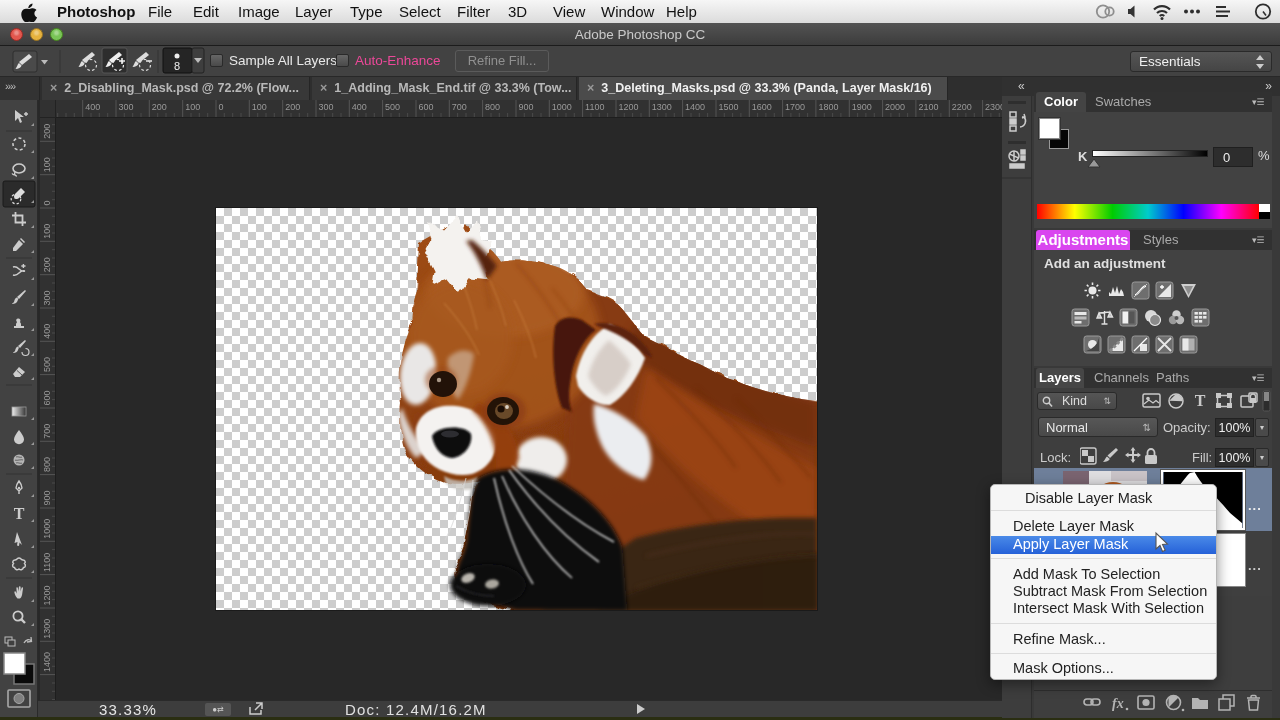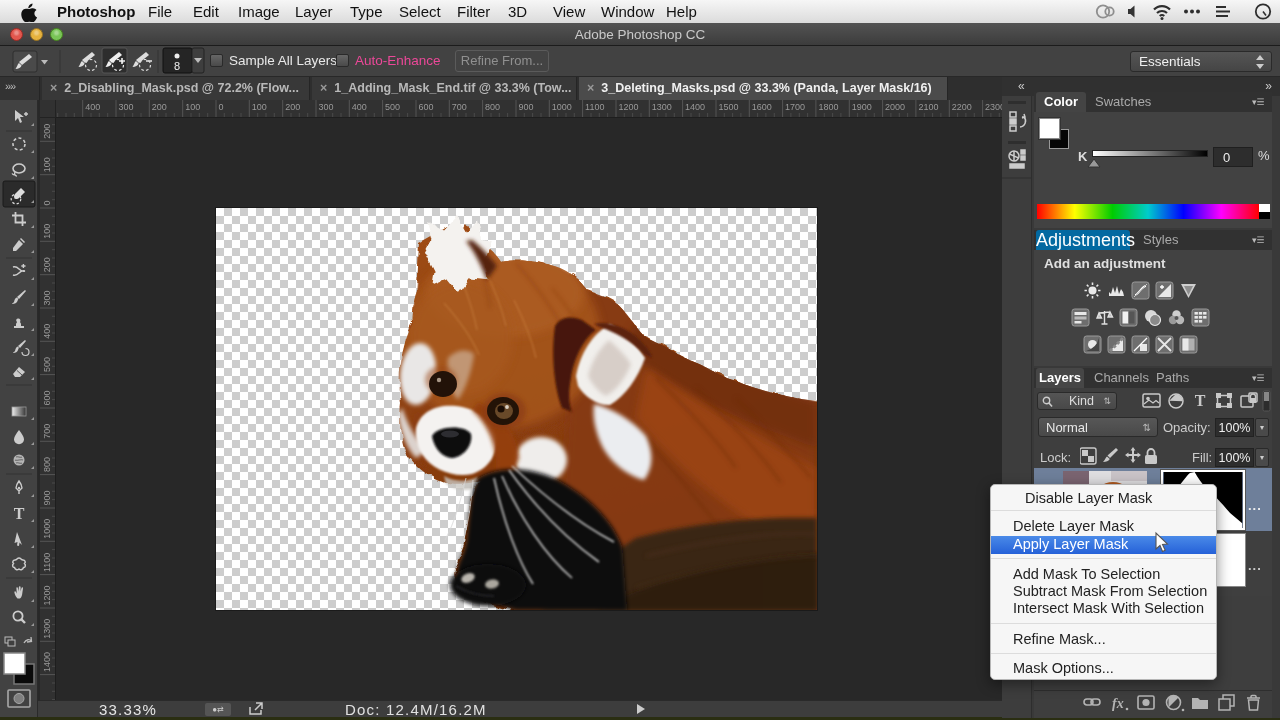--- a/index.html
+++ b/index.html
@@ -82,21 +82,21 @@
 <rect x="163" y="2" width="29" height="25" rx="2" fill="#252525" stroke="#111"></rect>
 <circle cx="177" cy="10" r="2.5" fill="#eee"></circle>
 <text x="177" y="24" font-size="11" fill="#eee" text-anchor="middle" font-family="Liberation Sans">8</text>
 <rect x="192" y="2" width="12" height="25" rx="2" fill="#3e3e3e" stroke="#222"></rect>
 <path d="M194,12 l8,0 l-4,5 z" fill="#bbb"></path>
 </svg>
 <div class="abs" style="left:210px;top:54px;width:13px;height:13px;background:linear-gradient(#666,#4a4a4a);border:1px solid #2a2a2a;border-radius:2px"></div>
 <div class="abs" style="left:229px;top:53px;font-size:13.5px;color:#e8e8e8">Sample All Layers</div>
 <div class="abs" style="left:336px;top:54px;width:13px;height:13px;background:linear-gradient(#666,#4a4a4a);border:1px solid #2a2a2a;border-radius:2px"></div>
 <div class="abs" style="left:355px;top:53px;font-size:13.5px;color:#ec4899">Auto-Enhance</div>
-<div class="abs" style="left:455px;top:50px;width:94px;height:22px;background:#434343;border:1px solid #5b5b5b;border-radius:3px;font-size:13px;color:#909090;text-align:center;line-height:20px">Refine From...</div>
+<div class="abs" style="left:455px;top:50px;width:94px;height:22px;background:#434343;border:1px solid #5b5b5b;border-radius:3px;font-size:13px;color:#909090;text-align:center;line-height:20px">Refine Fill...</div>
 <div class="abs" style="left:1130px;top:51px;width:142px;height:21px;background:linear-gradient(#555,#454545);border:1px solid #2a2a2a;border-radius:3px;font-size:13.5px;color:#f0f0f0;line-height:19px;padding-left:8px">Essentials<svg width="10" height="14" style="position:absolute;right:6px;top:3px">
       <path d="M5,0 L9,5 H1 Z M5,14 L1,9 h8 Z" fill="#ccc"></path>
     </svg></div>
 <div class="abs" style="left:0;top:77px;width:1280px;height:23px;background:#2e2e2e"></div>
 <div class="abs" style="left:42px;top:77px;width:268px;height:23px;background:#383838;border-right:1px solid #252525;color:#b9b9b9;font-size:12.5px;font-weight:bold;line-height:23px;white-space:nowrap;overflow:hidden"><span style="margin:0 7px 0 8px;color:#999">×</span>2_Disabling_Mask.psd @ 72.2% (Flow...</div>
 <div class="abs" style="left:312px;top:77px;width:265px;height:23px;background:#383838;border-right:1px solid #252525;color:#b9b9b9;font-size:12.5px;font-weight:bold;line-height:23px;white-space:nowrap;overflow:hidden"><span style="margin:0 7px 0 8px;color:#999">×</span>1_Adding_Mask_End.tif @ 33.3% (Tow...</div>
 <div class="abs" style="left:579px;top:77px;width:369px;height:23px;background:#4b4b4b;border-right:1px solid #252525;color:#f0f0f0;font-size:12.5px;font-weight:bold;line-height:23px;white-space:nowrap;overflow:hidden"><span style="margin:0 7px 0 8px;color:#999">×</span>3_Deleting_Masks.psd @ 33.3% (Panda, Layer Mask/16)</div>
 <div class="abs" style="left:0;top:77px;width:40px;height:23px;background:#333;border-right:1px solid #252525">
     <span style="position:absolute;left:5px;top:3px;color:#bbb;font-size:11px;letter-spacing:-1px">»»</span>
   </div>
@@ -625,21 +625,21 @@
 <div class="abs" style="left:1092px;top:150px;width:116px;height:7px;background:linear-gradient(90deg,#fff,#000);border:1px solid #222"></div>
 <svg width="14" height="10" style="position:absolute;left:1087px;top:158px">
     <path d="M7,1 L13,9 L1,9 Z" fill="#999" stroke="#333"></path>
   </svg>
 <div class="abs" style="left:1213px;top:147px;width:40px;height:20px;background:#2d2d2d;border:1px solid #1f1f1f;color:#eee;font-size:13px;line-height:19px;padding-left:9px">0</div>
 <div class="abs" style="left:1258px;top:148px;font-size:13px;color:#ddd">%</div>
 <div class="abs" style="left:1037px;top:204px;width:222px;height:15px;background:linear-gradient(90deg,#f00 0%,#ff0 17%,#0c0 34%,#0cc 50%,#00f 66%,#f0f 83%,#f00 100%)"></div>
 <div class="abs" style="left:1259px;top:204px;width:11px;height:8px;background:#fff"></div>
 <div class="abs" style="left:1259px;top:212px;width:11px;height:7px;background:#000"></div>
 <div class="abs" style="left:1034px;top:230px;width:238px;height:20px;background:#313131"></div>
-<div class="abs" style="left:1036px;top:230px;width:94px;height:20px;background:#0369a1;border-radius:3px 3px 0 0;color:#fff;font-size:18px;font-weight:normal;text-align:center;line-height:20px">Adjustments</div>
+<div class="abs" style="left:1036px;top:230px;width:94px;height:20px;background:#d946ef;border-radius:3px 3px 0 0;color:#fff;font-size:15px;font-weight:bold;text-align:center;line-height:20px">Adjustments</div>
 <div class="abs" style="left:1143px;top:230px;font-size:13px;color:#aaa;line-height:20px">Styles</div>
 <div class="abs" style="left:1252px;top:235px;color:#bbb;font-size:9px">▾☰</div>
 <div class="abs" style="left:1034px;top:250px;width:238px;height:116px;background:#424242"></div>
 <div class="abs" style="left:1044px;top:256px;font-size:13.5px;font-weight:bold;color:#e0e0e0">Add an adjustment</div>
 <svg width="238" height="120" style="position:absolute;left:1034px;top:250px">
     <g transform="translate(50,32)">
       <circle cx="8.5" cy="8.5" r="4" fill="#e8e8e8"></circle>
       <g stroke="#e8e8e8" stroke-width="1.6">
         <path d="M8.5,0.5 v2.4 M8.5,14.1 v2.4 M0.5,8.5 h2.4 M14.1,8.5 h2.4 M2.8,2.8 l1.7,1.7 M12.5,12.5 l1.7,1.7 M14.2,2.8 l-1.7,1.7 M4.5,12.5 l-1.7,1.7"></path>
       </g>
@@ -725,21 +725,21 @@
   </svg>
 <div class="abs" style="left:1034px;top:368px;width:238px;height:20px;background:#313131"></div>
 <div class="abs" style="left:1036px;top:368px;width:48px;height:20px;background:#464646;border-radius:3px 3px 0 0;color:#fff;font-size:13px;font-weight:bold;text-align:center;line-height:20px">Layers</div>
 <div class="abs" style="left:1094px;top:368px;font-size:13px;color:#aaa;line-height:20px">Channels</div>
 <div class="abs" style="left:1156px;top:368px;font-size:13px;color:#aaa;line-height:20px">Paths</div>
 <div class="abs" style="left:1252px;top:373px;color:#bbb;font-size:9px">▾☰</div>
 <div class="abs" style="left:1034px;top:388px;width:238px;height:330px;background:#3e3e3e"></div>
 <div class="abs" style="left:1037px;top:392px;width:80px;height:18px;background:linear-gradient(#555,#484848);border:1px solid #2a2a2a;border-radius:3px;color:#ddd;font-size:12.5px;line-height:17px"><svg width="11" height="12" style="margin:3px 0 0 4px;vertical-align:top">
       <circle cx="4.5" cy="4.5" r="3.2" fill="none" stroke="#ccc" stroke-width="1.4"></circle>
       <path d="M7,7 L10,10.5" stroke="#ccc" stroke-width="1.6"></path>
-    </svg><span style="margin-left:16px">Kind</span><span style="position:absolute;right:5px;font-size:9px;color:#bbb">⇅</span></div>
+    </svg><span style="margin-left:9px">Kind</span><span style="position:absolute;right:5px;font-size:9px;color:#bbb">⇅</span></div>
 <svg width="238" height="80" style="position:absolute;left:1034px;top:388px">
 <g fill="none" stroke="#c9c9c9" stroke-width="1.5">
 <g transform="translate(109,5)">
         <rect x="0" y="1" width="17" height="13" rx="1.5"></rect>
         <circle cx="5" cy="5.5" r="1.8" fill="#c9c9c9" stroke="none"></circle>
         <path d="M1,11 L6,7 L10,10 L13,7.5 L16,10" stroke-width="1.3"></path>
       </g>
 <g transform="translate(134,5)">
         <circle cx="8" cy="8" r="7"></circle>
         <path d="M3,3.5 A7,7 0 0 1 13,3.5 L3,12.5 Z" fill="#c9c9c9" stroke="none" transform="rotate(45 8 8)"></path>

